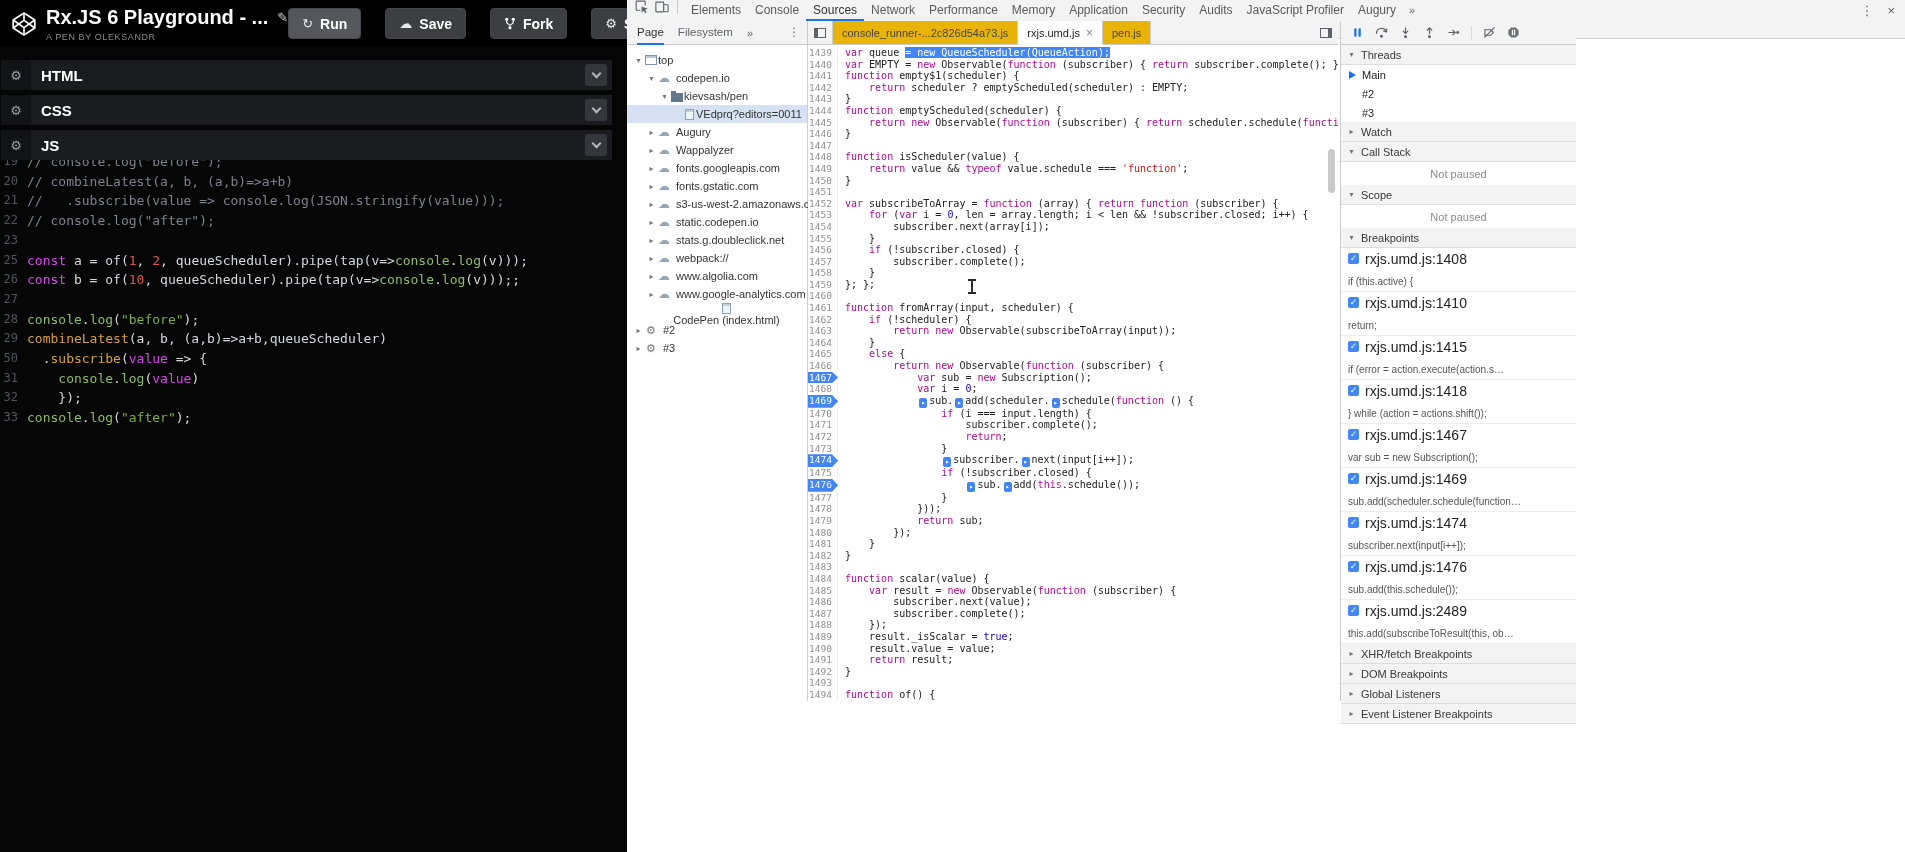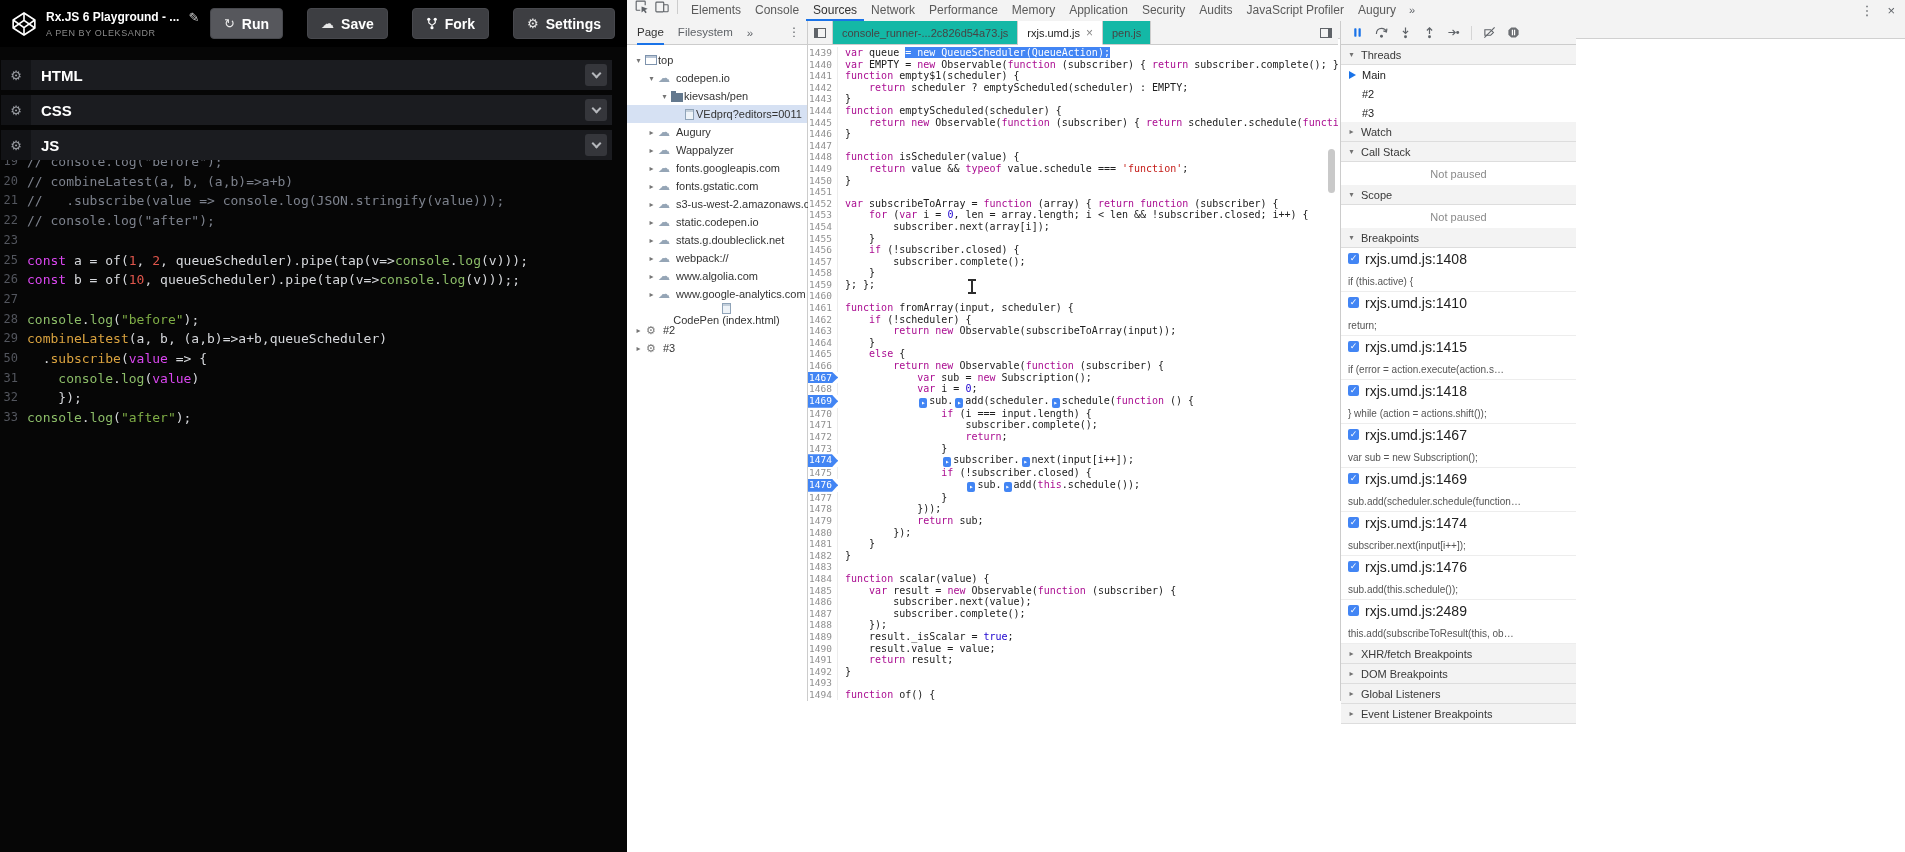--- a/index.html
+++ b/index.html
@@ -5,21 +5,21 @@
   * { box-sizing: border-box; margin: 0; padding: 0; }
   html,body { width:1905px; height:852px; background:#fff; font-family:"Liberation Sans",sans-serif; }
   .screen { position:relative; width:1905px; height:852px; overflow:hidden; background:#fff; }
 
   
   .codepen { position:absolute; left:0; top:0; width:627px; height:852px; background:#060606; color:#fff; }
   .cp-header { position:relative; height:47px; background:#000; display:flex; align-items:center; padding:0 10px; }
   .cp-logo { width:27px; height:27px; flex:none; display:grid; place-items:center; }
   .cp-titlewrap { margin-left:9px; display:flex; flex-direction:column; justify-content:center; }
   .cp-titlerow { display:flex; align-items:center; gap:9px; }
-  .cp-title { font-size:12px; font-weight:bold; color:#fff; white-space:nowrap; }
+  .cp-title { font-size:20px; font-weight:bold; color:#fff; white-space:nowrap; }
   .cp-pencil { color:#cfcfcf; font-size:13px; }
   .cp-byline { margin-top:3px; font-size:9px; letter-spacing:.6px; color:#8a8a8a; text-transform:uppercase; }
   .cp-actions { margin-left:auto; display:flex; align-items:center; gap:24px; padding-right:2px; }
   .cp-btn { height:31px; background:#3d3e42; border:1px solid #47484d; border-radius:4px; padding:0 13px; display:flex; align-items:center; gap:7px; color:#fff; font-size:14px; font-weight:bold; cursor:pointer; white-space:nowrap; }
   .cp-btn.run { background:#56575c; }
   .cp-btn .bicon { font-size:13px; font-weight:normal; color:#e8e8e8; display:flex; align-items:center; }
 
   .cp-panel { position:absolute; left:1px; width:611px; height:30px; background:#1b1c20; display:flex; align-items:center; }
   .cp-panel.p-html { top:60px; } .cp-panel.p-css { top:95px; } .cp-panel.p-js { top:130px; }
   .cp-ptile { width:30px; height:30px; background:#121316; display:grid; place-items:center; color:#9a9da3; font-size:13px; flex:none; }
@@ -68,21 +68,21 @@
   .ic-folder::before { content:''; position:absolute; top:-2px; left:0; width:5px; height:2px; background:#64798e; }
   .ic-file { width:9px; height:11px; border:1px solid #8fa3b8; background:#eef3f8; box-shadow:inset 0 2px 0 rgba(143,163,184,.45); margin:0 2px; }
 
   
   .dt-editor { position:absolute; left:181px; top:0; width:530px; height:680px; background:#fff; }
   .ed-tabs { position:relative; height:24px; background:#f3f3f3; border-bottom:1px solid #ccc; display:flex; align-items:stretch; font-size:11px; color:#454545; }
   .ed-toggle { width:24px; display:grid; place-items:center; cursor:pointer; }
   .panel-toggle { width:12px; height:10px; border:1px solid #5f6368; position:relative; }
   .panel-toggle.pleft::before { content:''; position:absolute; left:0; top:0; bottom:0; width:3px; background:#5f6368; }
   .panel-toggle.pright::before { content:''; position:absolute; right:0; top:0; bottom:0; width:3px; background:#5f6368; }
-  .ed-tab { display:flex; align-items:center; gap:6px; padding:0 9px; border-right:1px solid #ccc; background:#14b8a6; cursor:pointer; white-space:nowrap; }
+  .ed-tab { display:flex; align-items:center; gap:6px; padding:0 9px; border-right:1px solid #ccc; background:#eab308; cursor:pointer; white-space:nowrap; }
   .ed-tab:first-of-type { border-left:1px solid #ccc; }
   .ed-tab.active { background:#fff; margin-bottom:-1px; border-bottom:1px solid #fff; color:#222; }
   .ed-close { color:#868686; font-size:12px; cursor:pointer; }
   .ed-body { position:absolute; left:0; top:24px; right:0; bottom:0; overflow:hidden; padding-top:2px;
              font-family:"DejaVu Sans Mono",monospace; font-size:10px; line-height:11.6px; }
   .dt-row { display:flex; white-space:pre; }
   .dt-ln { flex:none; width:30px; text-align:right; padding-right:5px; color:#909090; font-size:9.5px; border-right:1px solid #ececec; cursor:pointer; }
   .dt-ln.bp { background:#4285f4; color:#fff; border-right-color:#4285f4; clip-path:polygon(0 0,80% 0,100% 50%,80% 100%,0 100%); }
   .dt-line { padding-left:7px; color:#202020; }
   .tk-k { color:#aa0d91; } .tk-s { color:#c41a16; } .tk-n { color:#1c00cf; } .tk-p { color:#202020; }

